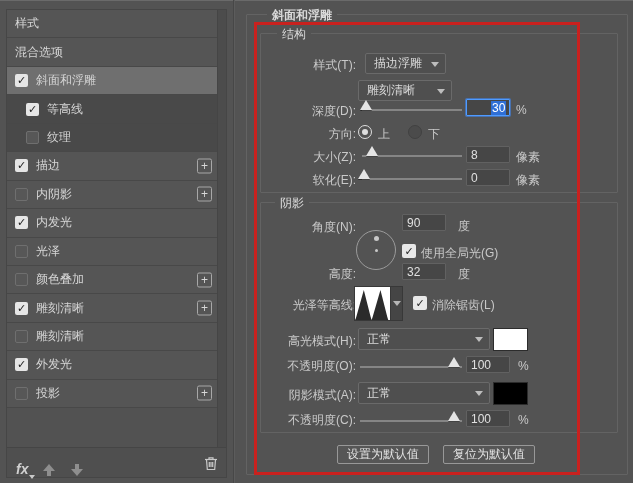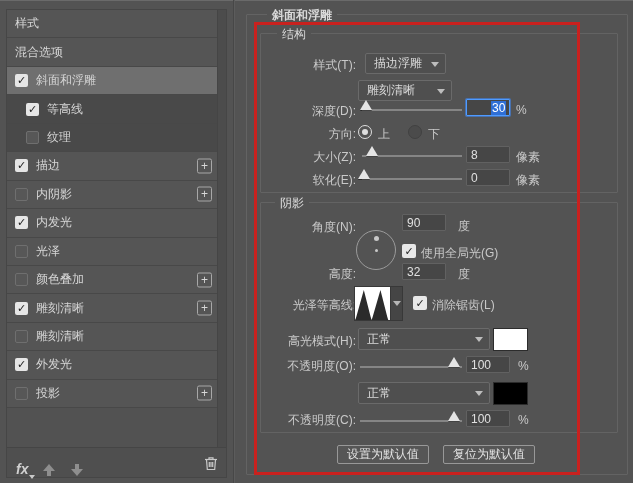--- a/index.html
+++ b/index.html
@@ -298,20 +298,21 @@
   <div class="swatch" id="hl-swatch" style="left: 493px; top: 328px; background: rgb(255, 255, 255);"></div>
 
   <span class="lbl" style="top:358px">不透明度(O):</span>
   <div class="track" style="left:360px;top:366px;width:102px"></div>
   <div class="thumb" style="left:448px;top:357px"></div>
   <div class="numbox" style="left:466px;top:356px">
     <span>100</span>
   </div>
   <span class="unit" style="left:518px;top:359px">%</span>
 
+  <span class="lbl" style="top:387px">阴影模式(A):</span>
   <div class="dropdown" style="left:358px;top:382px;width:132px;height:22px">
     <span>正常</span>
     <span class="chev"></span>
   </div>
   <div class="swatch" id="sh-swatch" style="left: 493px; top: 382px; background: rgb(0, 0, 0);"></div>
 
   <span class="lbl" style="top:412px">不透明度(C):</span>
   <div class="track" style="left:360px;top:420px;width:102px"></div>
   <div class="thumb" style="left:448px;top:411px"></div>
   <div class="numbox" style="left:466px;top:410px">

